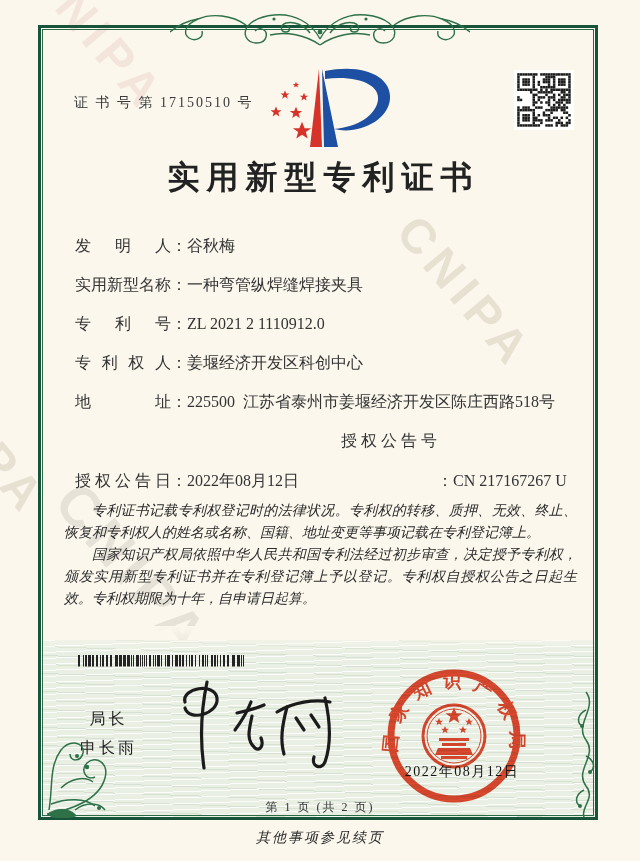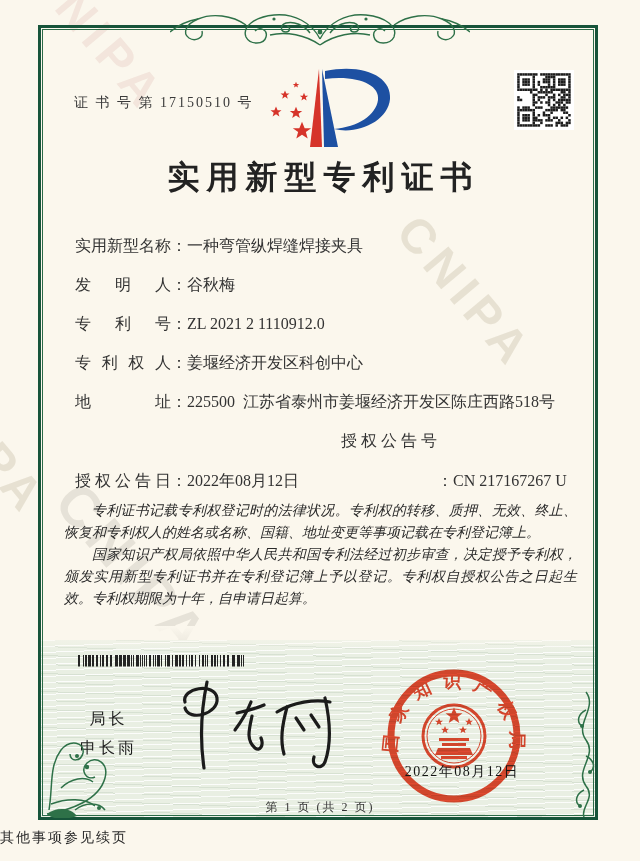--- a/index.html
+++ b/index.html
@@ -56,22 +56,22 @@
   
   .paras{left:64px;top:500px;width:513px;font-size:14px;line-height:22px;
     text-align:justify;font-style:italic;color:#2a2a2a;}
   .paras p{margin:0;text-indent:2em;}
   
   .barcode{left:78px;top:655px;}
   .signoff{left:80px;top:704px;font-size:16px;letter-spacing:3px;color:#1d1d1d;line-height:29px;text-align:center;}
   .signature{left:165px;top:672px;}
   .seal{left:368px;top:650px;mix-blend-mode:multiply;}
   .pageno{left:0;top:799px;width:640px;text-align:center;font-size:12px;letter-spacing:2px;color:#333;}
-  .continuation{left:0;top:829px;width:640px;text-align:left;font-size:14px;
-    letter-spacing:2px;color:#2a2a2a;}
+  .continuation{left:0;top:829px;width:640px;text-align:center;font-size:14px;
+    font-style:italic;letter-spacing:2px;color:#2a2a2a;}
   .ornament{pointer-events:none;}
 </style>
 </head>
 <body>
 
 <div class="wm pink" style="left:60px;top:-52px;">CNIPA</div>
 <div class="wm" style="left:428px;top:205px;">CNIPA</div>
 <div class="wm" style="left:-58px;top:352px;">CNIPA</div>
 <div class="wm dark" style="left:92px;top:470px;">CNIPA</div>
 
@@ -337,24 +337,24 @@
     <rect x="10.85" y="54.2" width="2.4989999999999997" height="2.4989999999999997" fill="#1c1c1c"></rect>
     <rect x="13.399999999999999" y="54.2" width="2.4989999999999997" height="2.4989999999999997" fill="#1c1c1c"></rect>
     <rect x="15.95" y="54.2" width="2.4989999999999997" height="2.4989999999999997" fill="#1c1c1c"></rect>
     <rect x="18.5" y="54.2" width="2.4989999999999997" height="2.4989999999999997" fill="#1c1c1c"></rect>
   </svg>
 
 <div class="abs title">实用新型专利证书</div>
 
 <div class="abs fields">
   <div class="frow">
-    <span class="flabel">实用新型名称</span><span>：</span><span class="fvalue">一种弯管纵焊缝焊接夹具</span>
+    <span class="flabel">发明人</span><span>：</span><span class="fvalue">谷秋梅</span>
   </div>
   <div class="frow">
-    <span class="flabel">发明人</span><span>：</span><span class="fvalue">谷秋梅</span>
+    <span class="flabel">实用新型名称</span><span>：</span><span class="fvalue">一种弯管纵焊缝焊接夹具</span>
   </div>
   <div class="frow">
     <span class="flabel">专利号</span><span>：</span><span class="fvalue">ZL 2021 2 1110912.0</span>
   </div>
   <div class="frow">
     <span class="flabel">专利权人</span><span>：</span><span class="fvalue">姜堰经济开发区科创中心</span>
   </div>
   <div class="frow">
     <span class="flabel">地址</span><span>：</span><span class="fvalue">225500  江苏省泰州市姜堰经济开发区陈庄西路518号</span>
   </div>

